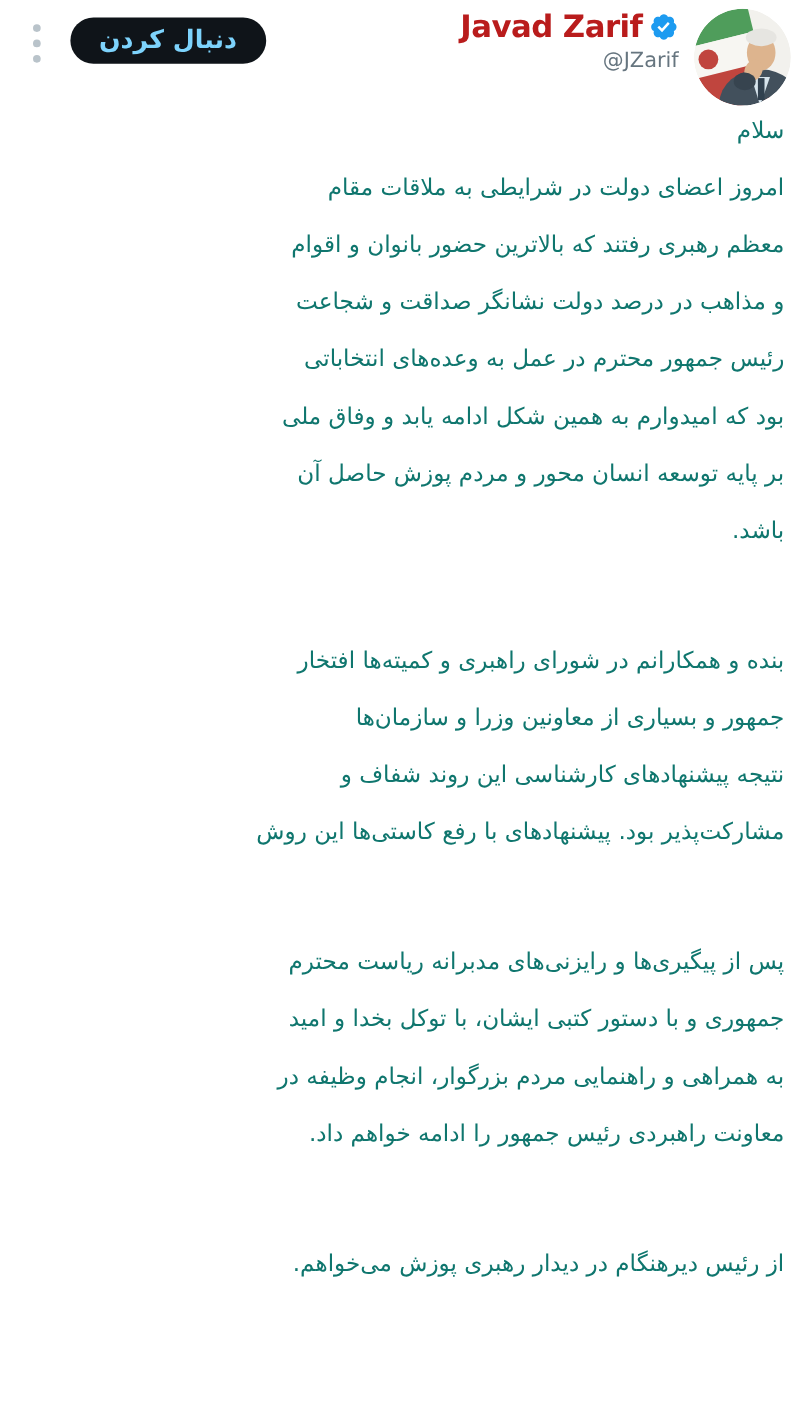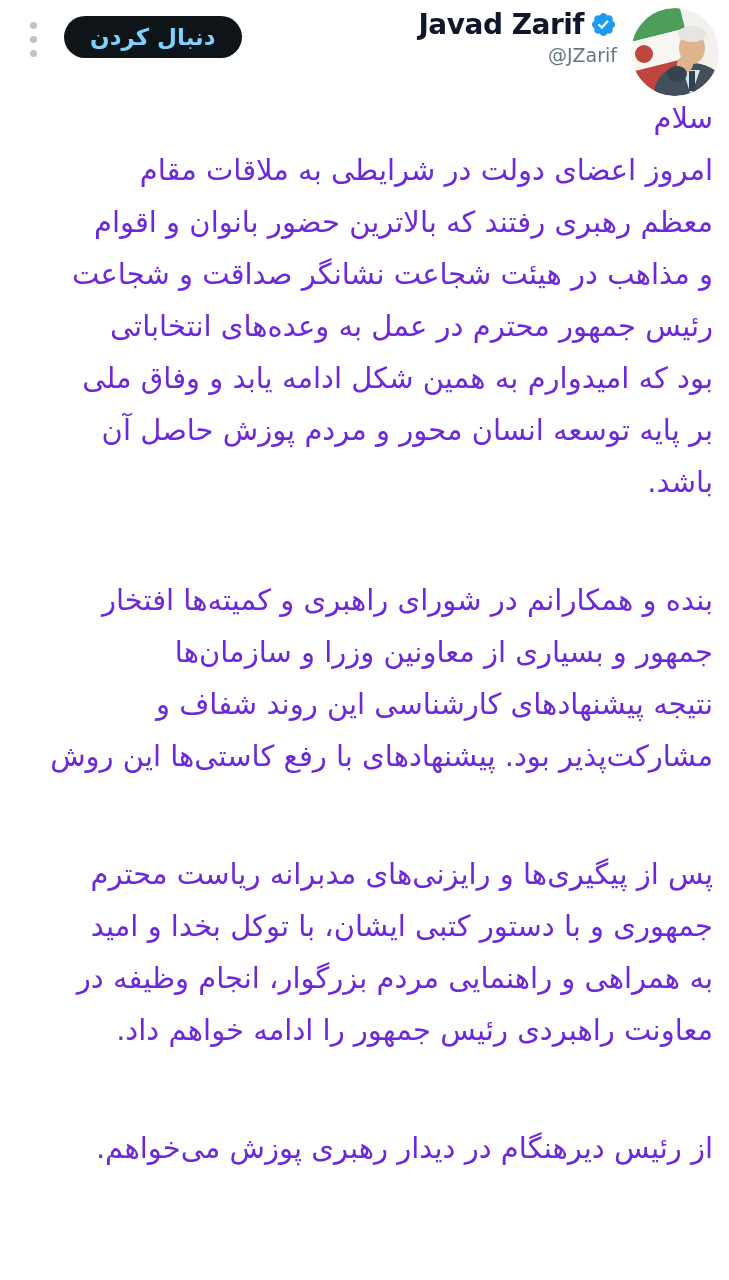--- a/index.html
+++ b/index.html
@@ -19,40 +19,40 @@
   .follow-btn {
     position:absolute; left:64px; top:16px; height:42px;
     border:none; border-radius:21px; background:#0f1419; color:#7dd3fc;
     font-family:"DejaVu Sans", sans-serif; font-size:23px; font-weight:bold;
     padding:0 26px; direction:rtl; cursor:pointer;
     display:flex; align-items:center; justify-content:center;
   }
   .user-info { position:absolute; right:112px; top:8px; text-align:right; cursor:pointer; }
   .name-row { display:flex; align-items:center; justify-content:flex-end; gap:6px; }
   .display-name {
-    font-size:28px; font-weight:bold; color:#0f172a; letter-spacing:-0.5px;
+    font-size:28px; font-weight:bold; color:#b91c1c; letter-spacing:-0.5px;
     white-space:nowrap;
   }
   .verified svg { width:27px; height:27px; display:block; }
   .handle { font-size:19px; color:#66757f; margin-top:3px; white-space:nowrap; }
   .avatar {
     position:absolute; right:10px; top:8px; width:88px; height:88px;
     border-radius:50%; overflow:hidden; cursor:pointer;
   }
   .avatar svg { display:block; width:88px; height:88px; }
   
   .tweet-body {
     position:absolute; top:92px; left:14px; right:16px;
     direction:rtl; color:#0f1419;
   }
   .paragraph { margin:0 0 66px 0; }
   .paragraph:last-child { margin-bottom:0; }
   .line {
-    font-size:29px; line-height:52px; text-align:right;
-    white-space:nowrap; color:#6d28d9;
+    font-size:21px; line-height:52px; text-align:right;
+    white-space:nowrap; color:#0f766e;
   }
 </style>
 </head>
 <body>
 
 <div class="screen">
 
   <header class="tweet-header">
 
     <div class="more-menu">
@@ -101,21 +101,21 @@
       </svg>
     </div>
 
   </header>
 
   <main class="tweet-body">
       <div class="paragraph">
         <div class="line">سلام</div>
         <div class="line">امروز اعضای دولت در شرایطی به ملاقات مقام</div>
         <div class="line">معظم رهبری رفتند که بالاترین حضور بانوان و اقوام</div>
-        <div class="line">و مذاهب در هیئت شجاعت نشانگر صداقت و شجاعت</div>
+        <div class="line">و مذاهب در درصد دولت نشانگر صداقت و شجاعت</div>
         <div class="line">رئیس جمهور محترم در عمل به وعده‌های انتخاباتی</div>
         <div class="line">بود که امیدوارم به همین شکل ادامه یابد و وفاق ملی</div>
         <div class="line">بر پایه توسعه انسان محور و مردم پوزش حاصل آن</div>
         <div class="line">باشد.</div>
       </div>
       <div class="paragraph">
         <div class="line">بنده و همکارانم در شورای راهبری و کمیته‌ها افتخار</div>
         <div class="line">جمهور و بسیاری از معاونین وزرا و سازمان‌ها</div>
         <div class="line">نتیجه پیشنهادهای کارشناسی این روند شفاف و</div>
         <div class="line">مشارکت‌پذیر بود. پیشنهادهای با رفع کاستی‌ها این روش</div>

